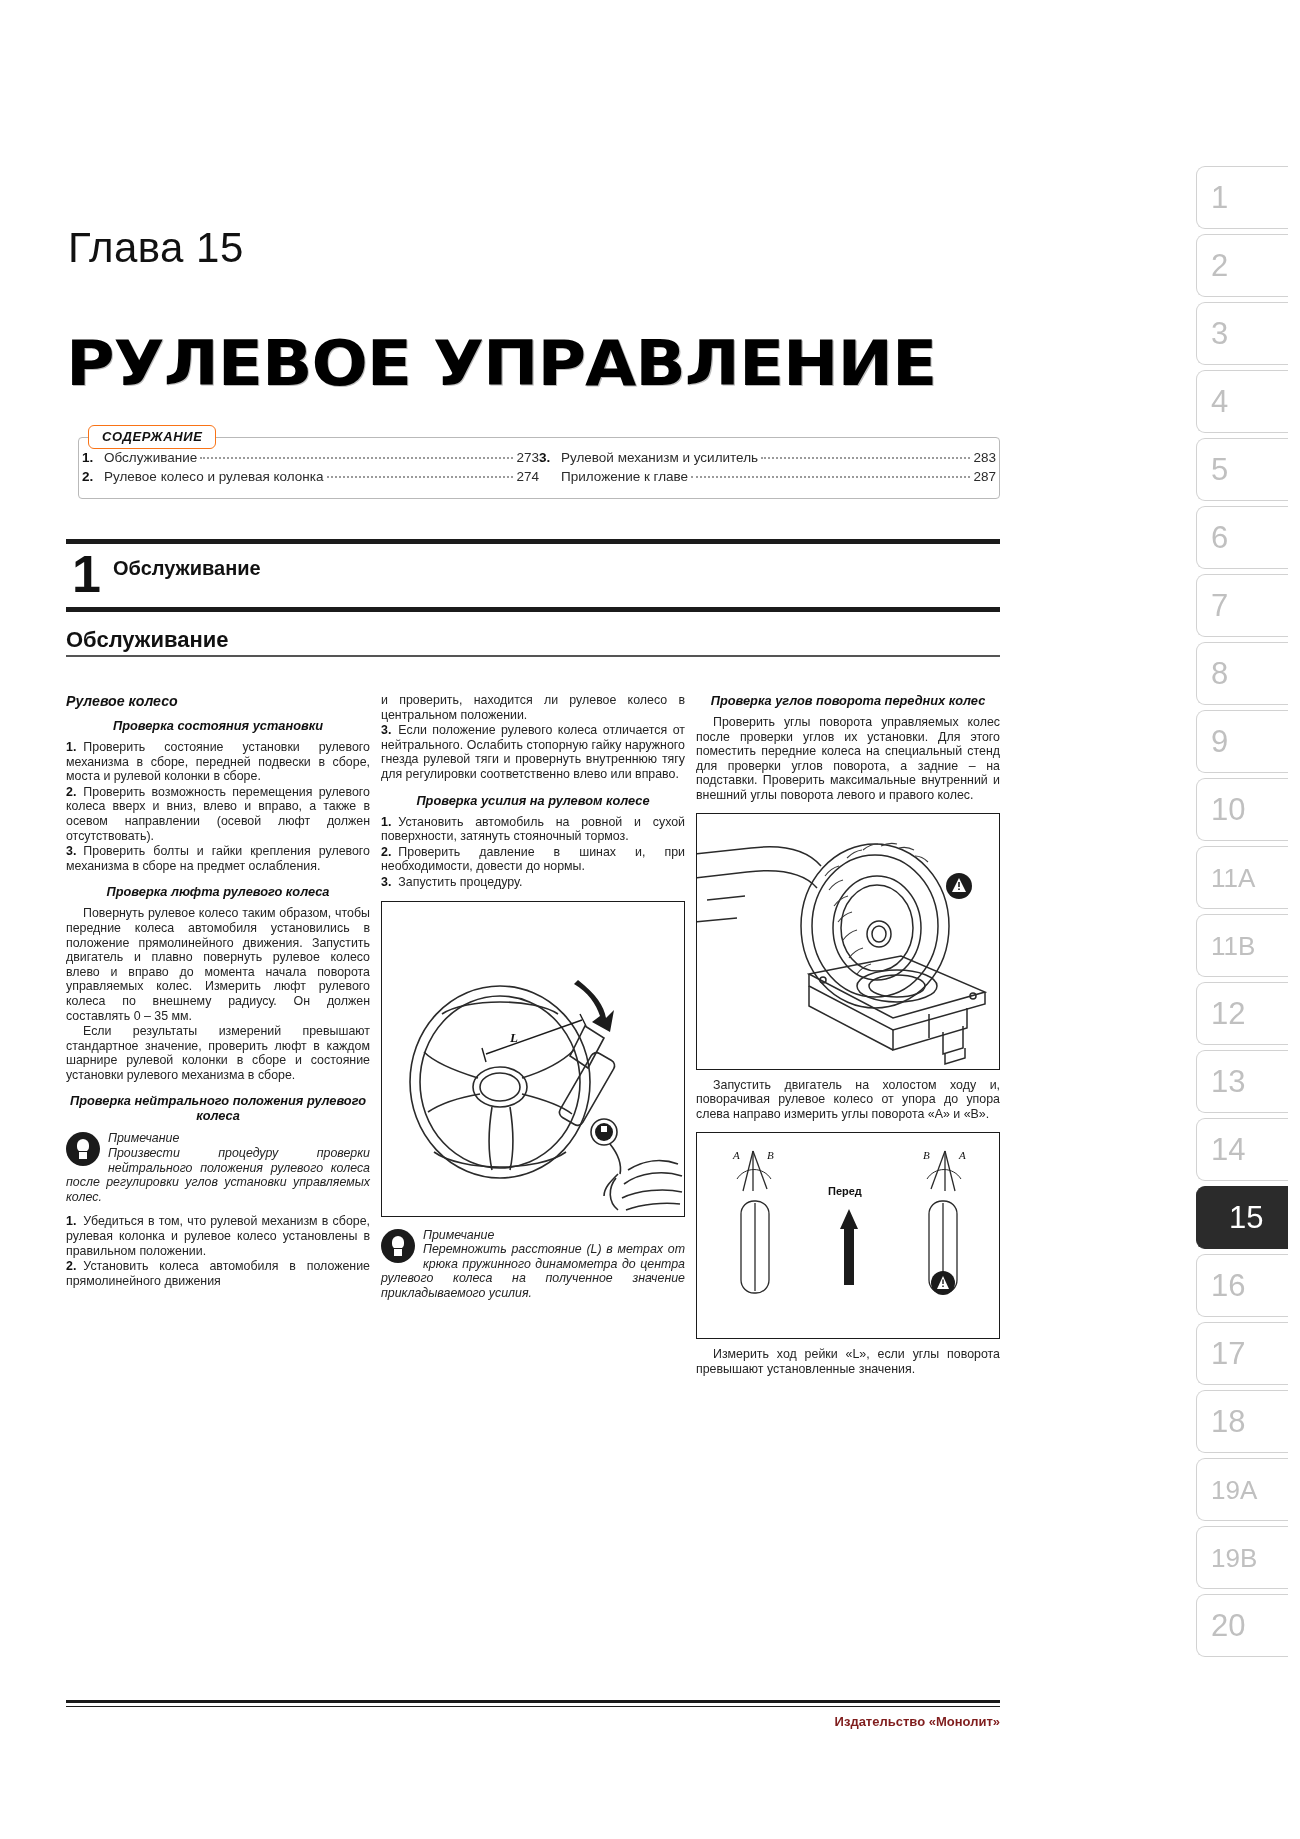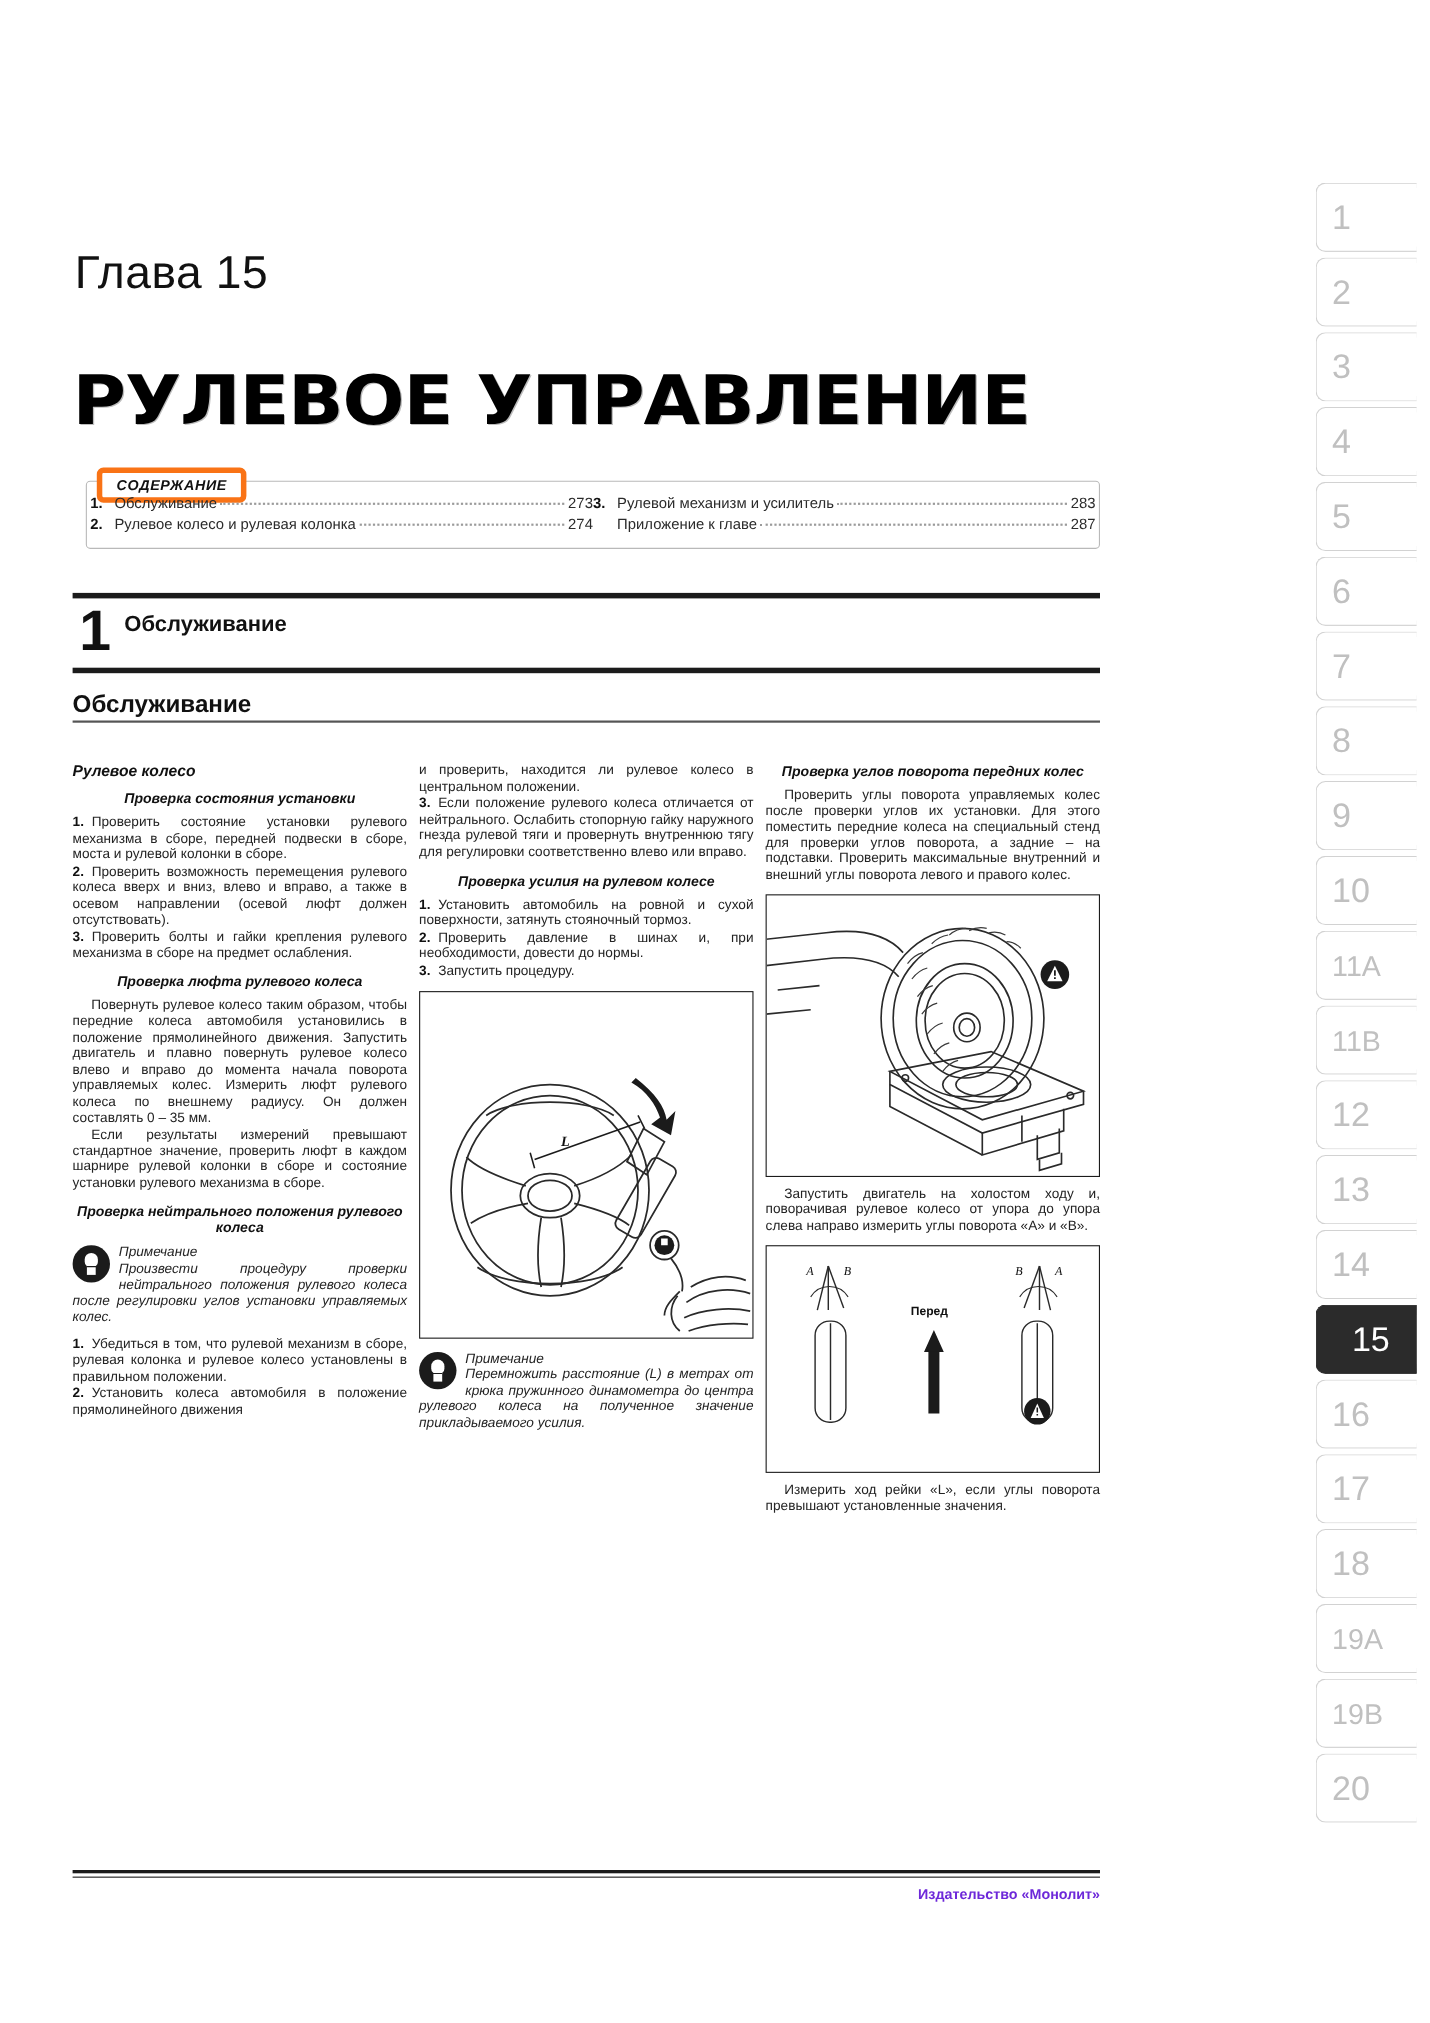--- a/index.html
+++ b/index.html
@@ -41,21 +41,21 @@
     text-shadow:1px 1px 0 #bdbdbd;
   }
 
   
   .toc{
     position:absolute;left:78px;top:437px;width:922px;height:62px;
     border:1px solid #b9b9b9;border-radius:4px;box-sizing:border-box;
   }
   .toc-label{
     position:absolute;left:88px;top:425px;
-    border:5px solid #f97316;border-radius:6px;background:#fff;
+    border:1px solid #f97316;border-radius:6px;background:#fff;
     padding:3px 13px 4px 13px;
     font-size:13px;font-weight:700;font-style:italic;letter-spacing:0.6px;
     color:#111;
   }
   .toc-cols{
     position:absolute;left:82px;top:450px;width:915px;
     display:flex;gap:0px;
   }
   .toc-col{width:457px;}
   .toc-row{display:flex;align-items:baseline;font-size:13.5px;color:#2b2b2b;margin-bottom:4px;}
@@ -117,21 +117,21 @@
 
   
   .fig{border:1.6px solid #1b1b1b;background:#fff;box-sizing:border-box;position:relative;overflow:hidden;}
   .figcap{font-size:12.4px;line-height:14.6px;text-align:justify;margin-top:8px;text-indent:17px;}
 
   
   .foot-rule{position:absolute;left:66px;top:1700px;width:934px;height:3px;background:#1b1b1b;}
   .foot-rule2{position:absolute;left:66px;top:1706px;width:934px;height:1px;background:#1b1b1b;}
   .footer{
     position:absolute;right:300px;top:1714px;
-    font-size:13px;font-weight:700;color:#6d28d9;
+    font-size:13px;font-weight:700;color:#7f1d1d;
   }
   svg{display:block;}
 </style>
 </head>
 <body>
 
 <div class="page">
 
   <div class="tabstrip" id="tabstrip">
       <div class="tab">

